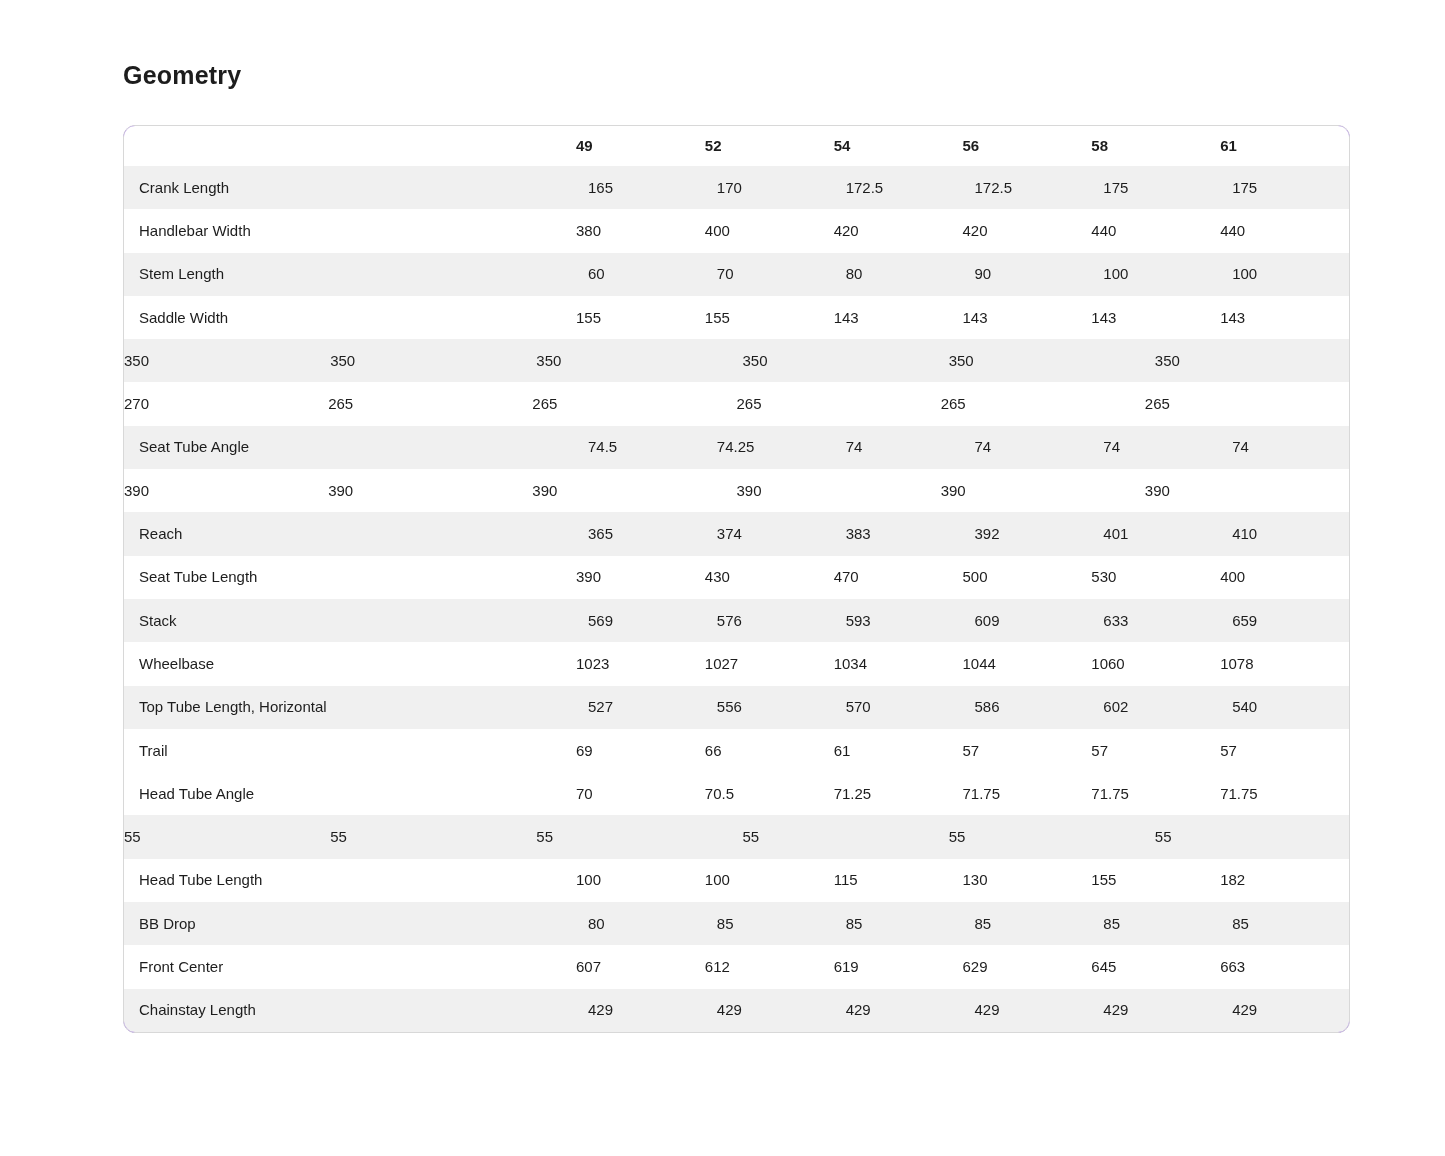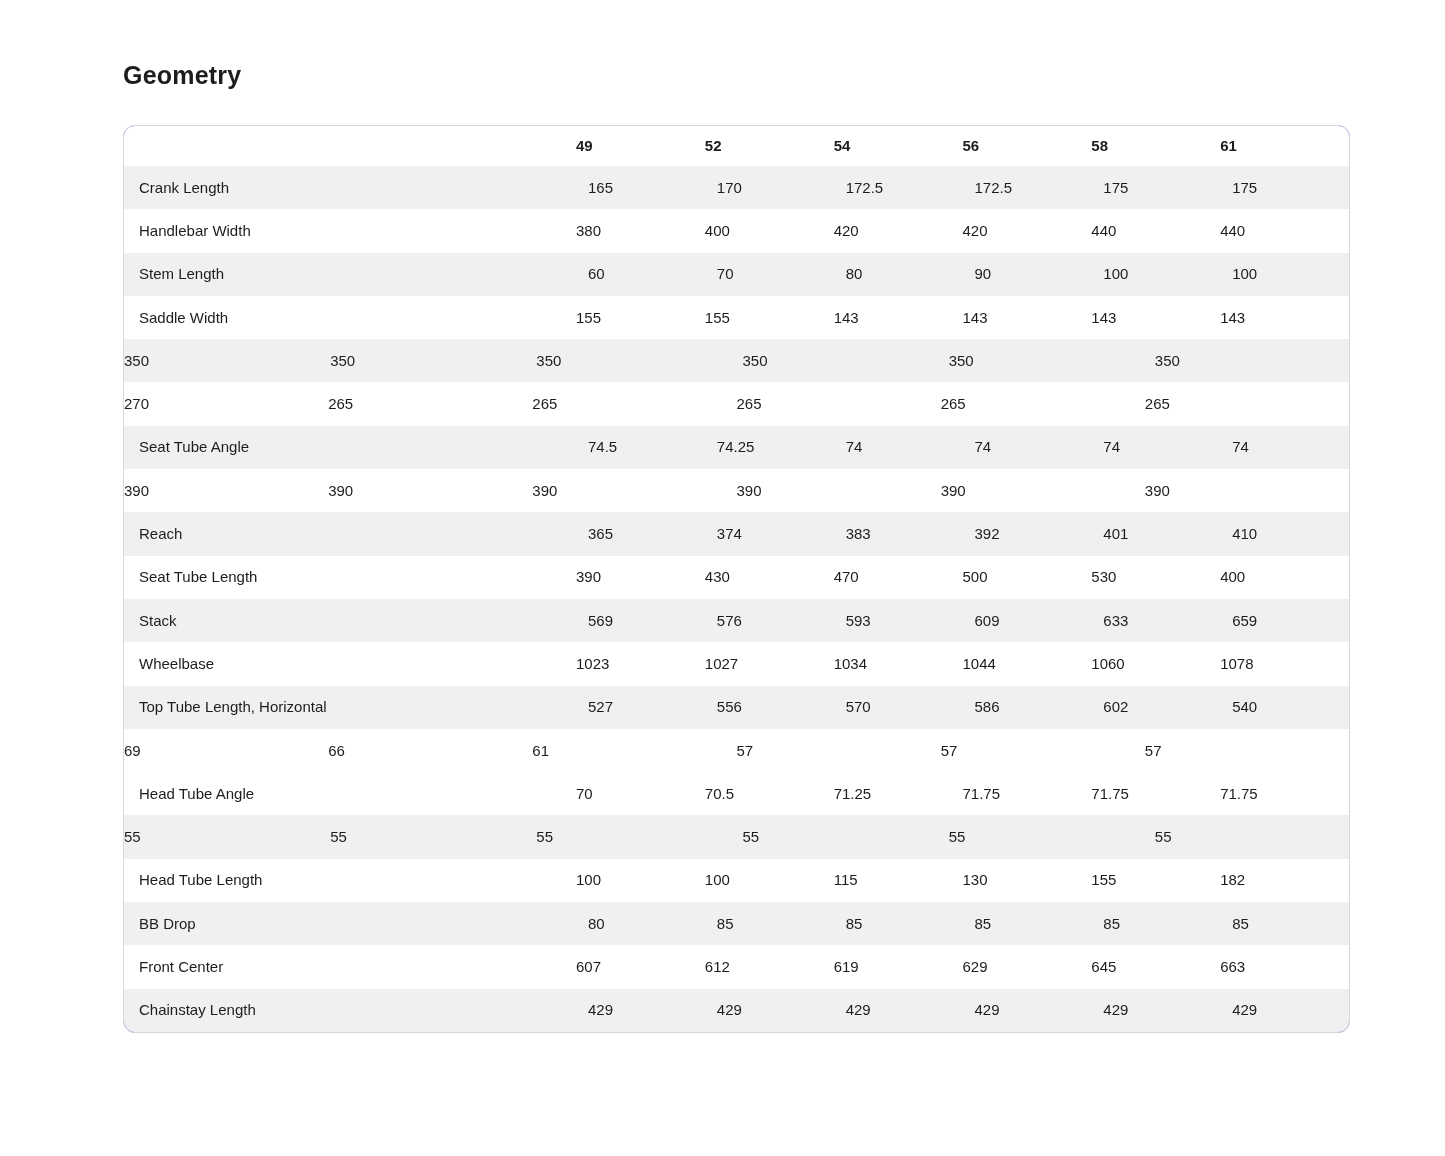--- a/index.html
+++ b/index.html
@@ -198,20 +198,21 @@
       <div class="trow drow stripe">
         <div class="cell label-cell">Top Tube Length, Horizontal</div>
         <div class="cell value-cell">527</div>
         <div class="cell value-cell">556</div>
         <div class="cell value-cell">570</div>
         <div class="cell value-cell">586</div>
         <div class="cell value-cell">602</div>
         <div class="cell value-cell">540</div>
       </div>
       <div class="trow drow">
+        <div class="cell label-cell">Trail</div>
         <div class="cell value-cell">69</div>
         <div class="cell value-cell">66</div>
         <div class="cell value-cell">61</div>
         <div class="cell value-cell">57</div>
         <div class="cell value-cell">57</div>
         <div class="cell value-cell">57</div>
       </div>
       <div class="trow drow">
         <div class="cell label-cell">Head Tube Angle</div>
         <div class="cell value-cell">70</div>

